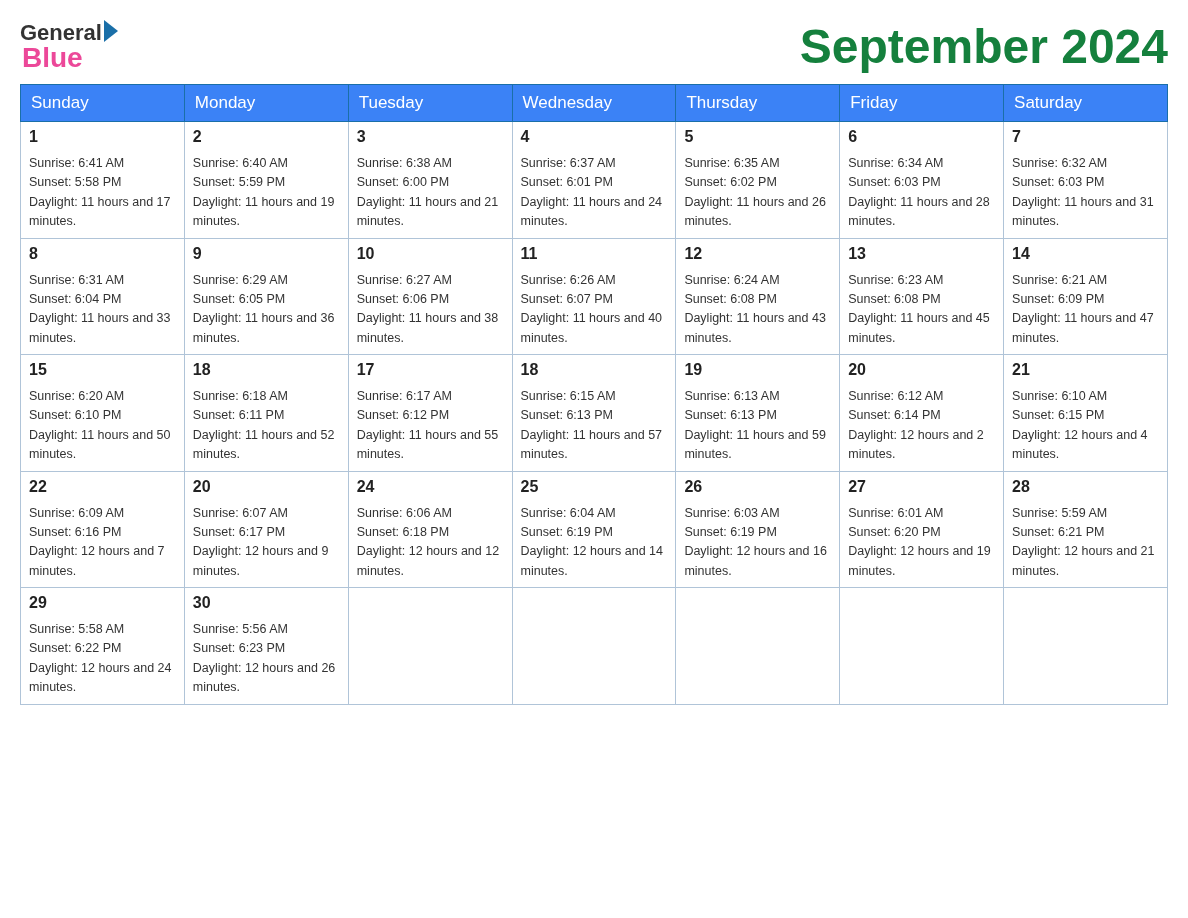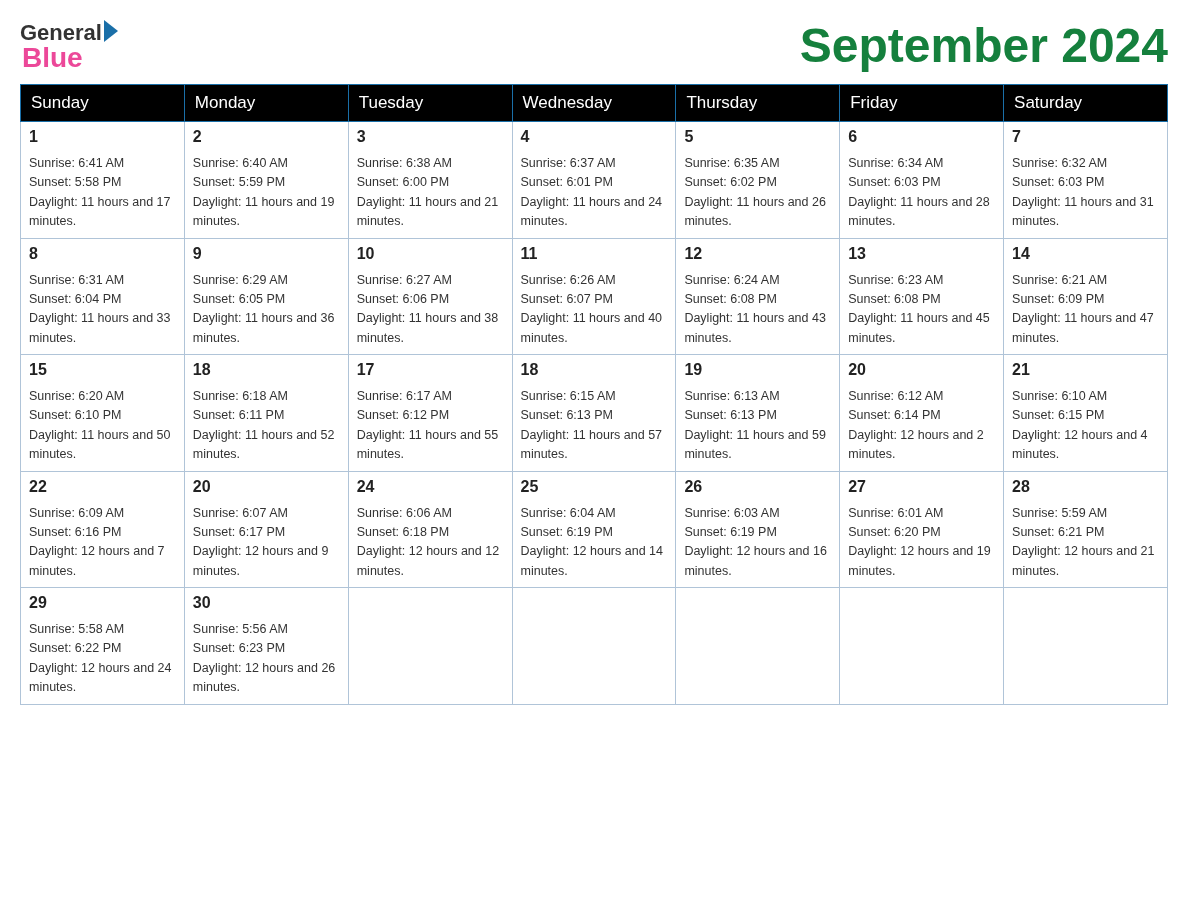--- a/index.html
+++ b/index.html
@@ -6,21 +6,21 @@
     body {
       font-family: Arial, sans-serif;
       background: #fff;
       width: 1188px;
       min-height: 918px;
       padding: 20px;
     }
     .header {
       display: flex;
       justify-content: space-between;
-      align-items: flex-start;
+      align-items: flex-end;
       margin-bottom: 10px;
     }
     .logo-text-general {
       font-size: 22px;
       font-weight: bold;
       color: #333;
     }
     .logo-arrow {
       width: 0;
       height: 0;
@@ -50,21 +50,21 @@
       font-size: 20px;
       color: #444;
       margin-top: 4px;
     }
     table {
       width: 100%;
       border-collapse: collapse;
       table-layout: fixed;
     }
     th {
-      background: #000000;
+      background: #3b82f6;
       color: #fff;
       font-size: 17px;
       font-weight: normal;
       padding: 8px 10px;
       text-align: left;
       border: 1px solid #1a6fa8;
     }
     td {
       border: 1px solid #b0c4d8;
       vertical-align: top;

